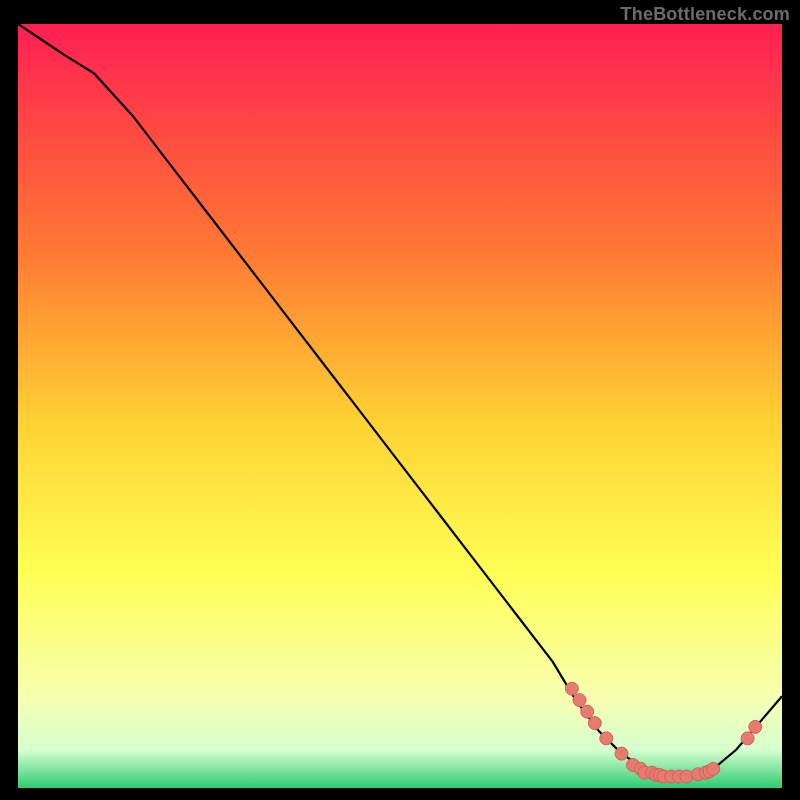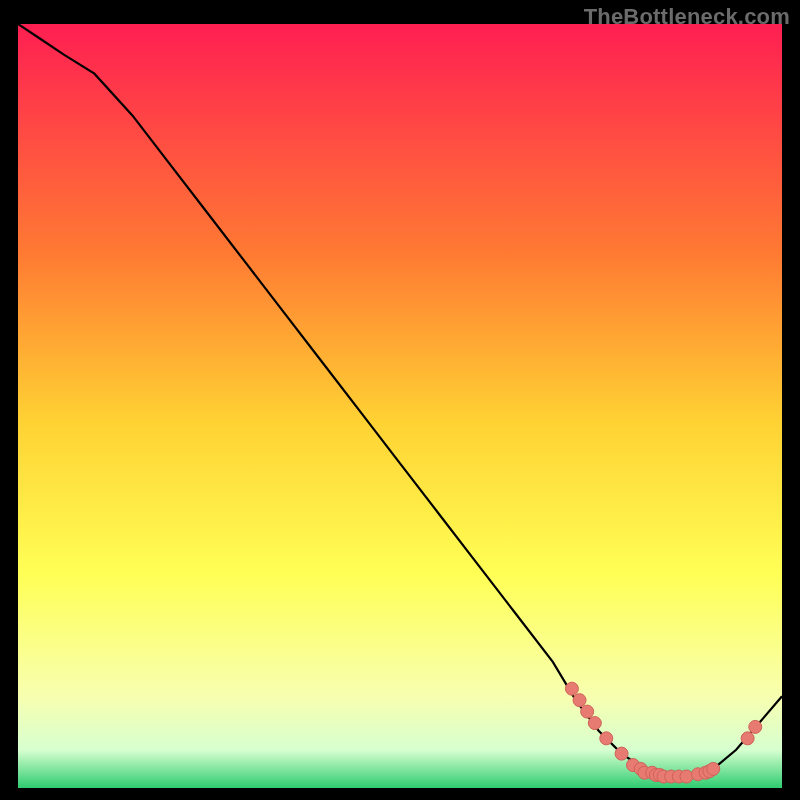--- a/index.html
+++ b/index.html
@@ -14,21 +14,21 @@
   .frame {
     position: relative;
     width: 800px;
     height: 800px;
     background: #000;
   }
   .watermark {
     position: absolute;
     top: 4px;
     right: 10px;
-    font-size: 22px;
+    font-size: 18px;
     font-weight: 600;
     color: #6b6b6b;
     letter-spacing: 0.2px;
     z-index: 5;
   }
   .plot-wrap {
     position: absolute;
     left: 18px;
     top: 24px;
     width: 764px;

